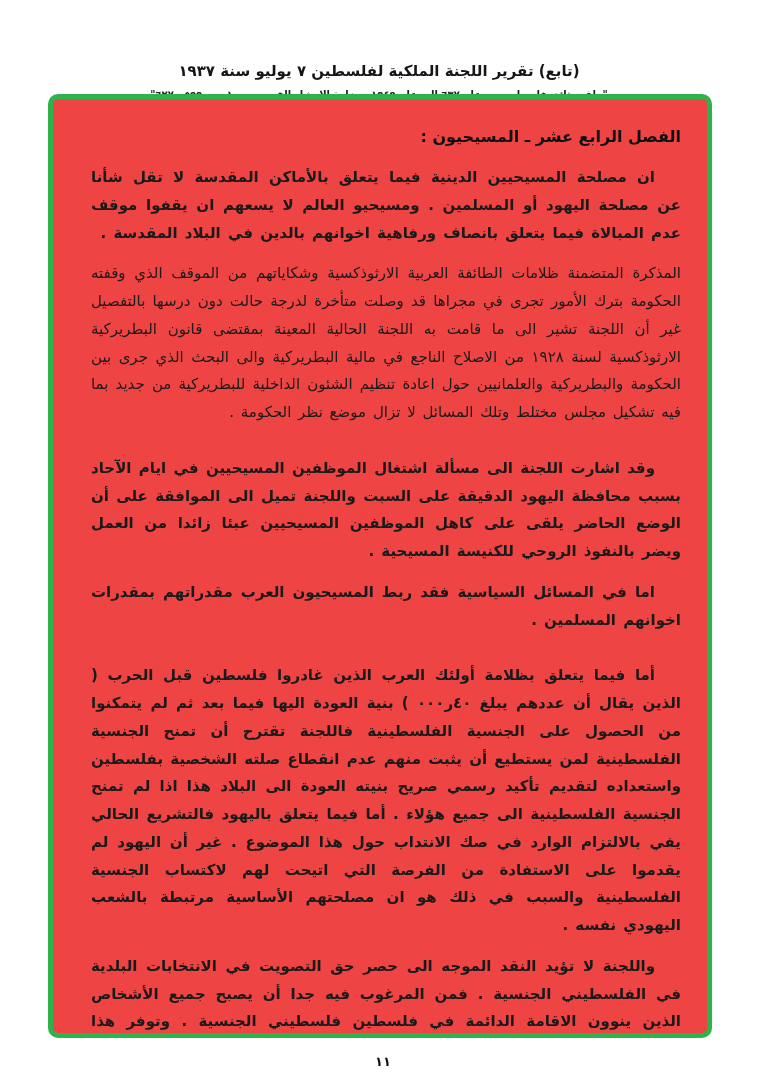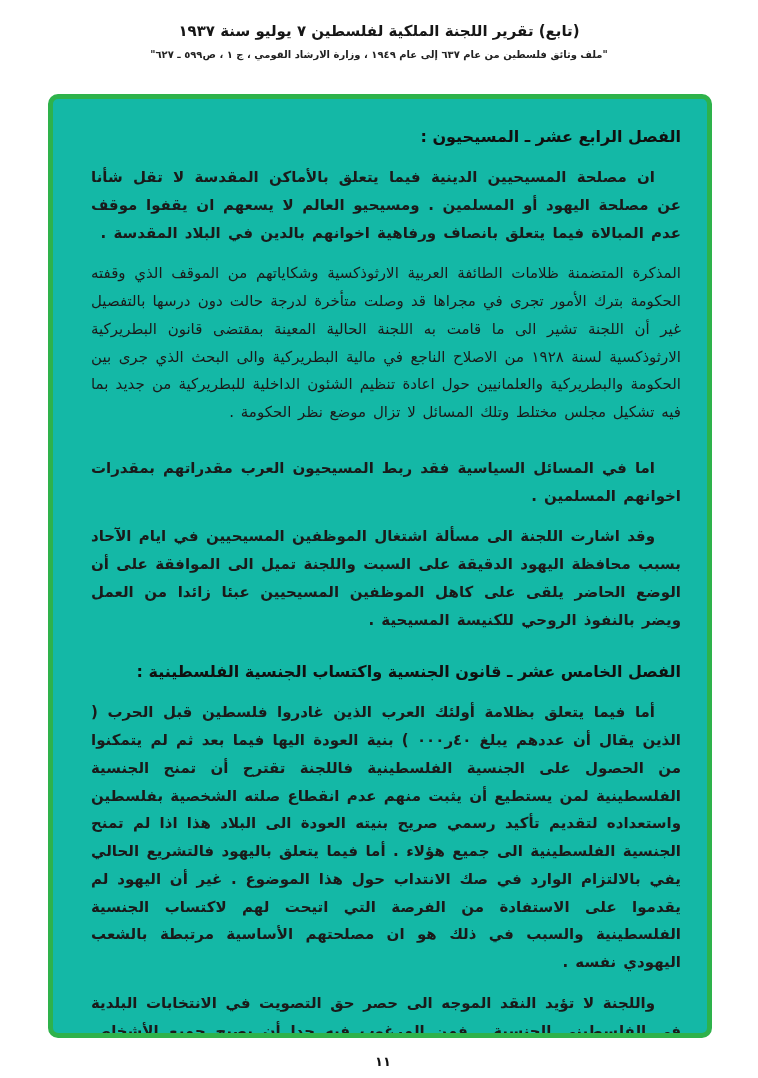--- a/index.html
+++ b/index.html
@@ -16,40 +16,41 @@
 
   
   .doc-header {
     text-align: center;
     padding-top: 22px;
   }
   .doc-title {
     font-size: 15px;
     font-weight: bold;
     letter-spacing: 0;
+    margin-top: 40px;
   }
   .doc-source {
     font-size: 10px;
     font-weight: bold;
     margin-top: 9px;
     color: #222222;
   }
 
   
   .content-frame {
     position: absolute;
     top: 94px;
     right: 46px;
     left: 48px;
     bottom: 40px;
     border: 5px solid #2eb24b;
     border-radius: 10px;
     padding: 28px 26px 32px 38px;
     overflow: hidden;
-    background: #14b8a6;
+    background: #ef4444;
   }
 
   .section-heading {
     font-size: 16px;
     font-weight: bold;
     margin-bottom: 18px;
     color: #101010;
   }
 
   .para {
@@ -107,27 +108,26 @@
 
     <section class="section">
       <h2 class="section-heading">الفصل الرابع عشر ـ المسيحيون :</h2>
 
       <p class="para indent">ان مصلحة المسيحيين الدينية فيما يتعلق بالأماكن المقدسة لا تقل شأنا عن مصلحة اليهود أو المسلمين . ومسيحيو العالم لا يسعهم ان يقفوا موقف عدم المبالاة فيما يتعلق بانصاف ورفاهية اخوانهم بالدين في البلاد المقدسة .</p>
 
       <div class="numbered-para">
         <p class="para">المذكرة المتضمنة ظلامات الطائفة العربية الارثوذكسية وشكاياتهم من الموقف الذي وقفته الحكومة بترك الأمور تجرى في مجراها قد وصلت متأخرة لدرجة حالت دون درسها بالتفصيل غير أن اللجنة تشير الى ما قامت به اللجنة الحالية المعينة بمقتضى قانون البطريركية الارثوذكسية لسنة ١٩٢٨ من الاصلاح الناجع في مالية البطريركية والى البحث الذي جرى بين الحكومة والبطريركية والعلمانيين حول اعادة تنظيم الشئون الداخلية للبطريركية من جديد بما فيه تشكيل مجلس مختلط وتلك المسائل لا تزال موضع نظر الحكومة .</p>
       </div>
 
+      <p class="para indent">وقد اشارت اللجنة الى مسألة اشتغال الموظفين المسيحيين في ايام الآحاد بسبب محافظة اليهود الدقيقة على السبت واللجنة تميل الى الموافقة على أن الوضع الحاضر يلقى على كاهل الموظفين المسيحيين عبئا زائدا من العمل ويضر بالنفوذ الروحي للكنيسة المسيحية .</p>
+
       <p class="para indent">اما في المسائل السياسية فقد ربط المسيحيون العرب مقدراتهم بمقدرات اخوانهم المسلمين .</p>
-
-      <p class="para indent">وقد اشارت اللجنة الى مسألة اشتغال الموظفين المسيحيين في ايام الآحاد بسبب محافظة اليهود الدقيقة على السبت واللجنة تميل الى الموافقة على أن الوضع الحاضر يلقى على كاهل الموظفين المسيحيين عبئا زائدا من العمل ويضر بالنفوذ الروحي للكنيسة المسيحية .</p>
     </section>
 
     <section class="section">
-      <h2 class="section-heading">الفصل الخامس عشر ـ قانون الجنسية واكتساب الجنسية الفلسطينية :</h2>
 
       <p class="para indent">أما فيما يتعلق بظلامة أولئك العرب الذين غادروا فلسطين قبل الحرب ( الذين يقال أن عددهم يبلغ ٤٠ر٠٠٠ ) بنية العودة اليها فيما بعد ثم لم يتمكنوا من الحصول على الجنسية الفلسطينية فاللجنة تقترح أن تمنح الجنسية الفلسطينية لمن يستطيع أن يثبت منهم عدم انقطاع صلته الشخصية بفلسطين واستعداده لتقديم تأكيد رسمي صريح بنيته العودة الى البلاد هذا اذا لم تمنح الجنسية الفلسطينية الى جميع هؤلاء . أما فيما يتعلق باليهود فالتشريع الحالي يفي بالالتزام الوارد في صك الانتداب حول هذا الموضوع . غير أن اليهود لم يقدموا على الاستفادة من الفرصة التي اتيحت لهم لاكتساب الجنسية الفلسطينية والسبب في ذلك هو ان مصلحتهم الأساسية مرتبطة بالشعب اليهودي نفسه .</p>
 
 
       <p class="para indent">واللجنة لا تؤيد النقد الموجه الى حصر حق التصويت في الانتخابات البلدية في الفلسطيني الجنسية . فمن المرغوب فيه جدا أن يصبح جميع الأشخاص الذين ينوون الاقامة الدائمة في فلسطين فلسطيني الجنسية . وتوفر هذا الشرط في الناخبين هو حافز مباشر من شأنه أن يحمل أولئك الاشخاص على السعى لاكتساب الجنسية الفلسطينية .</p>
     </section>
 
   </main>
 
   <footer class="page-footer">

